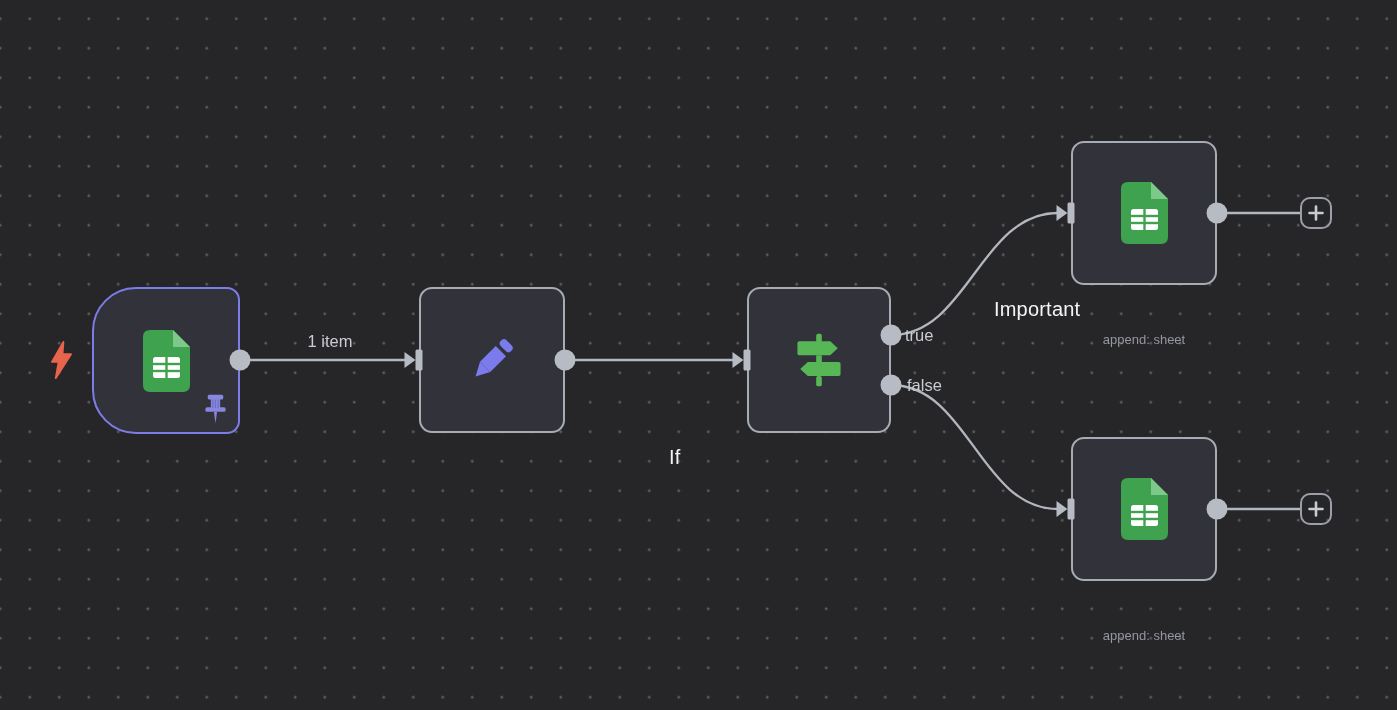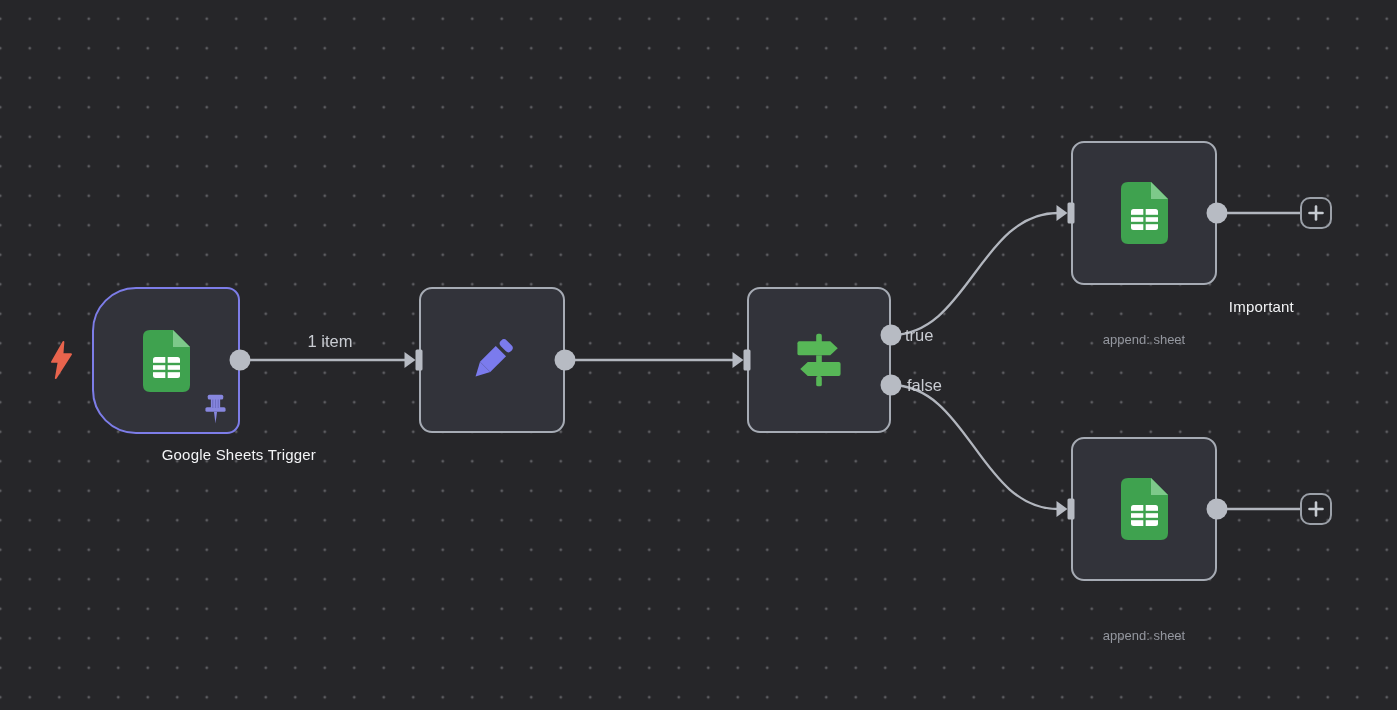--- a/index.html
+++ b/index.html
@@ -16,22 +16,22 @@
   .port-dot{fill:#b7bbc3;stroke:none;}
   .port-in{fill:#b7bbc3;stroke:none;}
   .wire-label{fill:#c9ccd2;font-size:16.5px;font-family:"Liberation Sans",sans-serif;}
   .node{
     position:absolute;width:146px;height:146px;box-sizing:border-box;
     background:#32333a;border:2.5px solid #a6abb4;border-radius:13px;
     display:flex;align-items:center;justify-content:center;cursor:pointer;
   }
   .node.trigger{border-color:#7d7de8;border-radius:44px 13px 13px 44px;}
   .node-title{
-    position:absolute;width:300px;text-align:right;
-    color:#f3f4f6;font-size:15px;font-weight:500;letter-spacing:.2px;
+    position:absolute;width:300px;text-align:left;
+    color:#f3f4f6;font-size:20px;font-weight:500;letter-spacing:.2px;
   }
   .node-subtitle{
     position:absolute;width:300px;text-align:center;
     color:#94979f;font-size:13px;font-weight:400;
   }
   .plus-btn{
     position:absolute;width:32px;height:32px;box-sizing:border-box;
     border:2.5px solid #9ba0a8;border-radius:10px;
     display:flex;align-items:center;justify-content:center;cursor:pointer;
     background:transparent;
@@ -174,22 +174,22 @@
   </div>
   <div class="plus-btn" style="left:1300px;top:493px;">
     <svg width="16" height="16" viewBox="0 0 16 16">
       <g stroke="#c7cbd1" stroke-width="2.6" stroke-linecap="round">
         <line x1="8" y1="1.5" x2="8" y2="14.5"></line>
         <line x1="1.5" y1="8" x2="14.5" y2="8"></line>
       </g>
     </svg>
   </div>
 
-  <div class="node-title" style="left:16px;top:446px;">Google Sheets Trigger</div>
 
 
+  <div class="node-title" style="left:669px;top:446px;">If</div>
 
   <div class="node-title" style="left:994px;top:298px;">Important</div>
   <div class="node-subtitle" style="left:994px;top:332px;">append: sheet</div>
 
   <div class="node-subtitle" style="left:994px;top:628px;">append: sheet</div>
 
 </div>
 
 </body></html>

